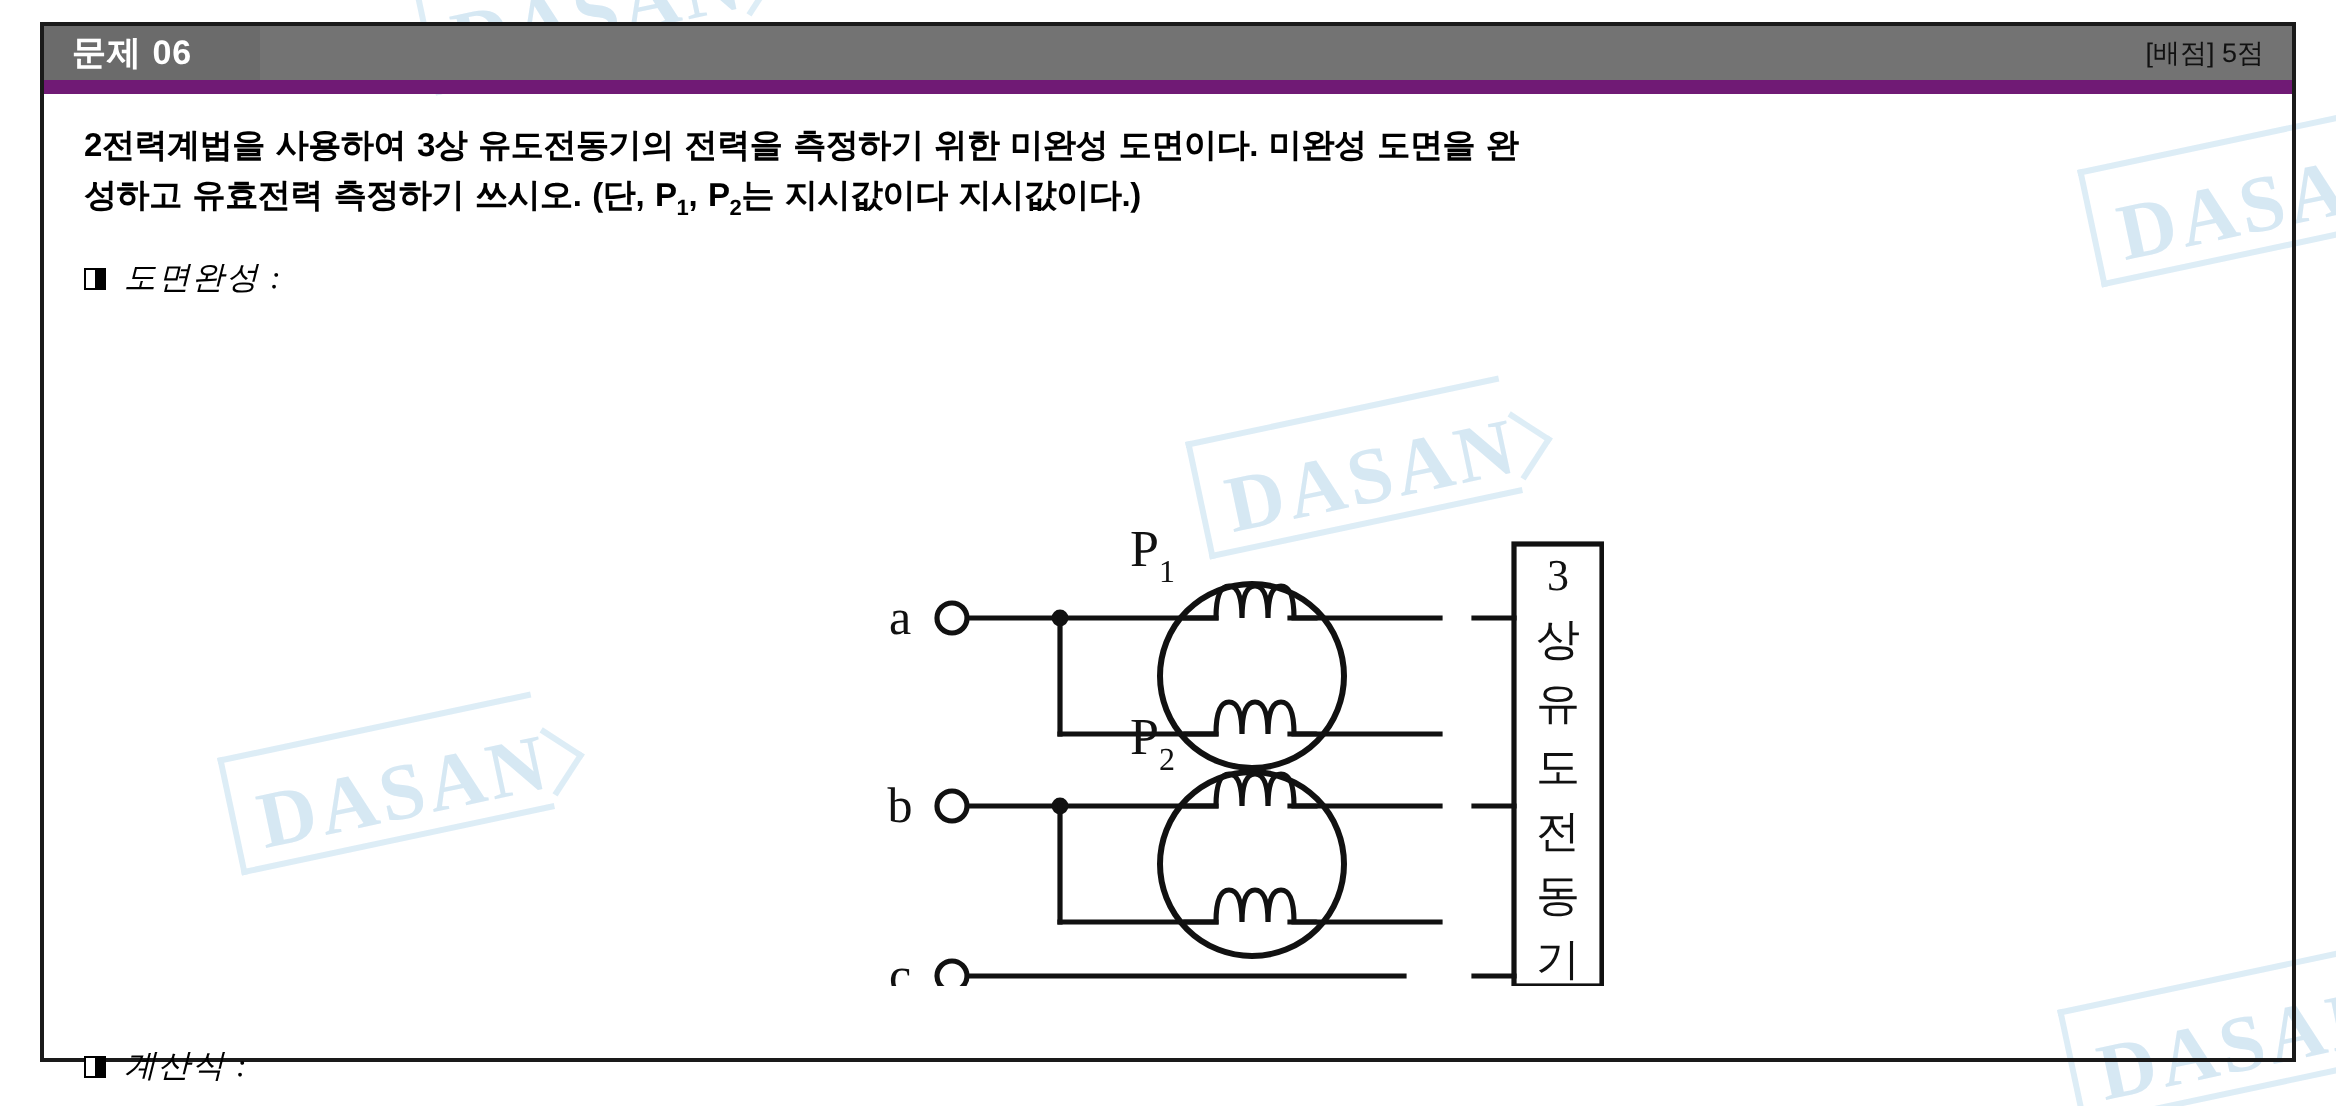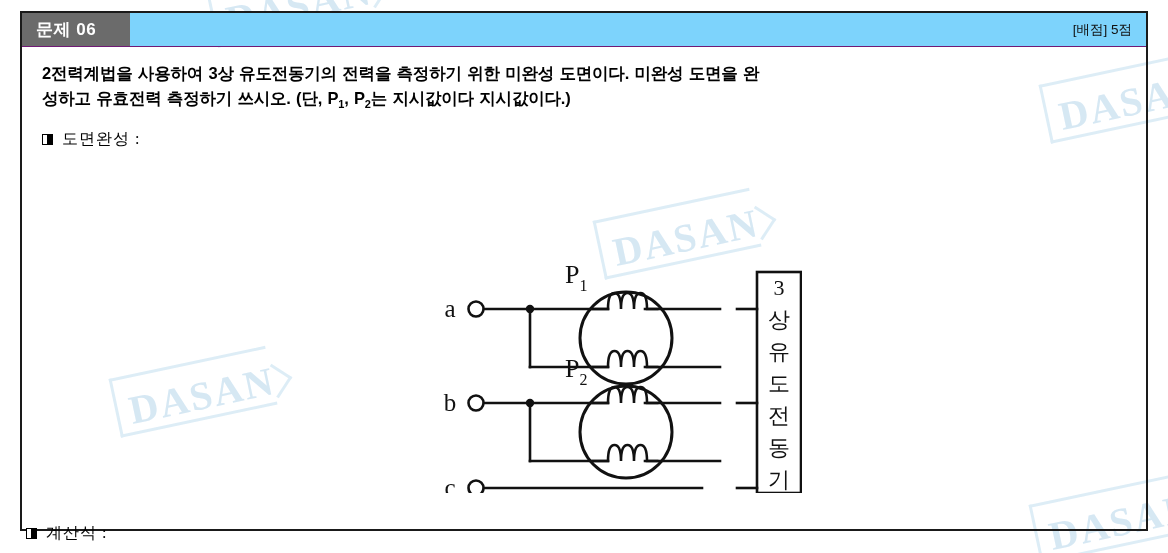--- a/index.html
+++ b/index.html
@@ -42,22 +42,22 @@
     left:20px;top:11px;
     width:1128px;height:520px;
     border:2px solid #1a1a1a;
     box-sizing:border-box;
     z-index:2;
     background:transparent;
   }
   .titlebar{
     position:absolute;
     left:0;top:0;right:0;height:34px;
-    background:#7dd3fc;
-    border-bottom:1px solid #701a75;
+    background:#737373;
+    border-bottom:7px solid #701a75;
     box-sizing:border-box;
     display:flex;align-items:stretch;
   }
   .qtag{
     background:#6b6b6b;
     color:#ffffff;
     width:108px;
     display:flex;align-items:center;
     padding-left:14px;
     box-sizing:border-box;
@@ -89,31 +89,32 @@
     margin:0;
     word-spacing:1px;
   }
   .qtext sub{font-size:11px;font-weight:700;}
   .bullet-row{
     display:flex;align-items:center;
     margin-top:16px;
     font-size:16px;
     font-weight:400;
     font-family:"Liberation Serif","DejaVu Serif",serif;
+    font-style:italic;
   }
   .bullet-glyph{
     display:inline-block;
     width:11px;height:11px;
     margin-right:9px;
     border:1.6px solid #000;
     background:linear-gradient(to right,#fff 0 50%,#000 50% 100%);
     box-sizing:border-box;
   }
   .bullet-label{letter-spacing:1px;font-weight:400;}
-  .calc-row{position:absolute;left:4px;top:460px;}
+  .calc-row{position:absolute;left:20px;top:460px;}
 
   
   .diagram{
     position:absolute;
     left:380px;top:196px;
     width:400px;height:250px;
   }
   .diagram svg{display:block;}
 </style>
 </head>

